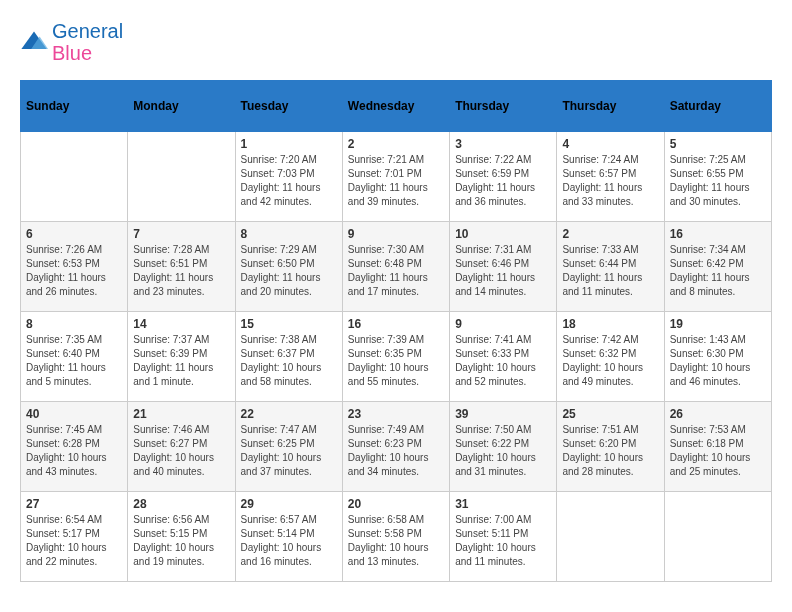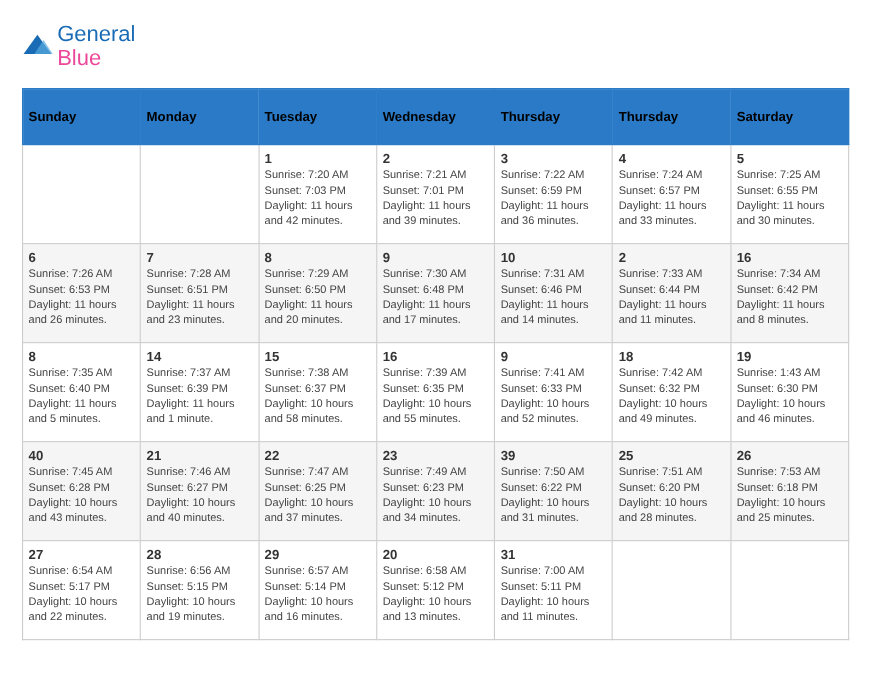--- a/index.html
+++ b/index.html
@@ -301,21 +301,21 @@
         </td>
         <td>
           <span class="day-number">29</span>
           <div class="day-info">Sunrise: 6:57 AM
 Sunset: 5:14 PM
 Daylight: 10 hours and 16 minutes.</div>
         </td>
         <td>
           <span class="day-number">20</span>
           <div class="day-info">Sunrise: 6:58 AM
-Sunset: 5:12 PM
+Sunset: 5:58 PM
 Daylight: 10 hours and 13 minutes.</div>
         </td>
         <td>
           <span class="day-number">31</span>
           <div class="day-info">Sunrise: 7:00 AM
 Sunset: 5:11 PM
 Daylight: 10 hours and 11 minutes.</div>
         </td>
         <td></td>
         <td></td>

